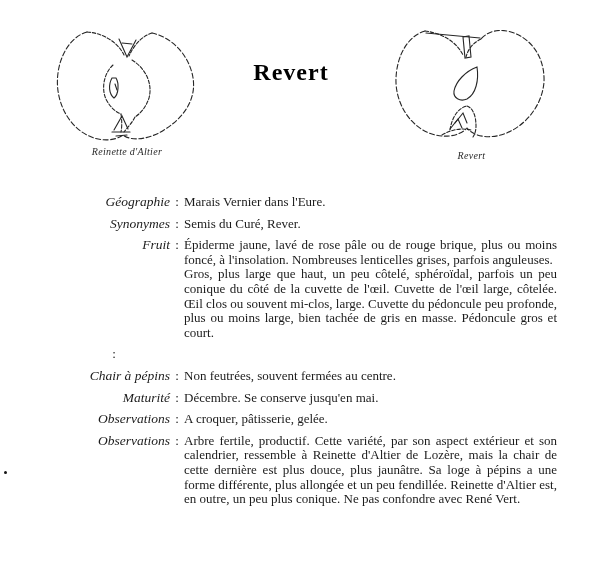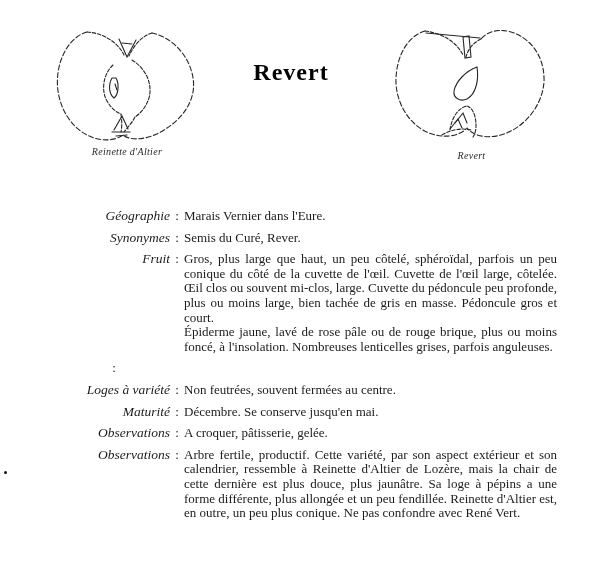--- a/index.html
+++ b/index.html
@@ -38,21 +38,21 @@
     text-align:center;
     font-size:24px;
     font-weight:bold;
     letter-spacing:1px;
     color:#000;
   }
 
   
   .fields {
     position:absolute;
-    left:58px; top:209px;
+    left:58px; top:195px;
     width:505px;
   }
   .row {
     display:grid;
     grid-template-columns:112px 14px 373px;
     margin-bottom:7px;
     font-size:13px;
     line-height:14.6px;
   }
   .label {
@@ -129,29 +129,29 @@
         <div class="label">Synonymes</div>
         <div class="colon">:</div>
         <div class="value">
           <div class="para">Semis du Curé, Rever.</div>
         </div>
       </div>
       <div class="row">
         <div class="label">Fruit</div>
         <div class="colon">:</div>
         <div class="value">
+          <div class="para">Épiderme jaune, lavé de rose pâle ou de rouge brique, plus ou moins foncé, à l'insolation. Nombreuses lenticelles grises, parfois anguleuses.</div>
           <div class="para">Gros, plus large que haut, un peu côtelé, sphéroïdal, parfois un peu conique du côté de la cuvette de l'œil. Cuvette de l'œil large, côtelée. Œil clos ou souvent mi-clos, large. Cuvette du pédoncule peu profonde, plus ou moins large, bien tachée de gris en masse. Pédoncule gros et court.</div>
-          <div class="para">Épiderme jaune, lavé de rose pâle ou de rouge brique, plus ou moins foncé, à l'insolation. Nombreuses lenticelles grises, parfois anguleuses.</div>
         </div>
       </div>
       <div class="row">
         <div class="colon">:</div>
       </div>
       <div class="row">
-        <div class="label">Loges à variété</div>
+        <div class="label">Chair à pépins</div>
         <div class="colon">:</div>
         <div class="value">
           <div class="para">Non feutrées, souvent fermées au centre.</div>
         </div>
       </div>
       <div class="row">
         <div class="label">Maturité</div>
         <div class="colon">:</div>
         <div class="value">
           <div class="para">Décembre. Se conserve jusqu'en mai.</div>

